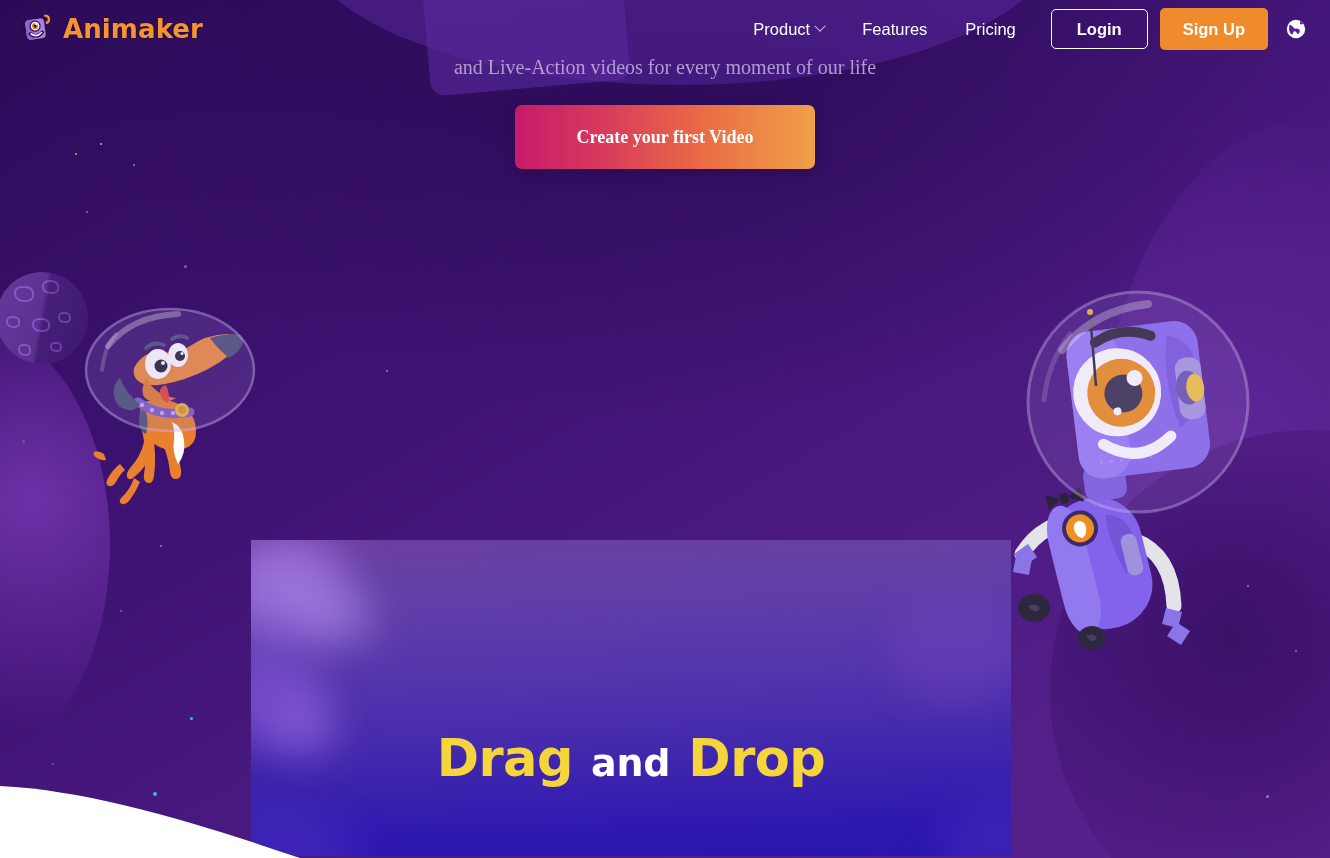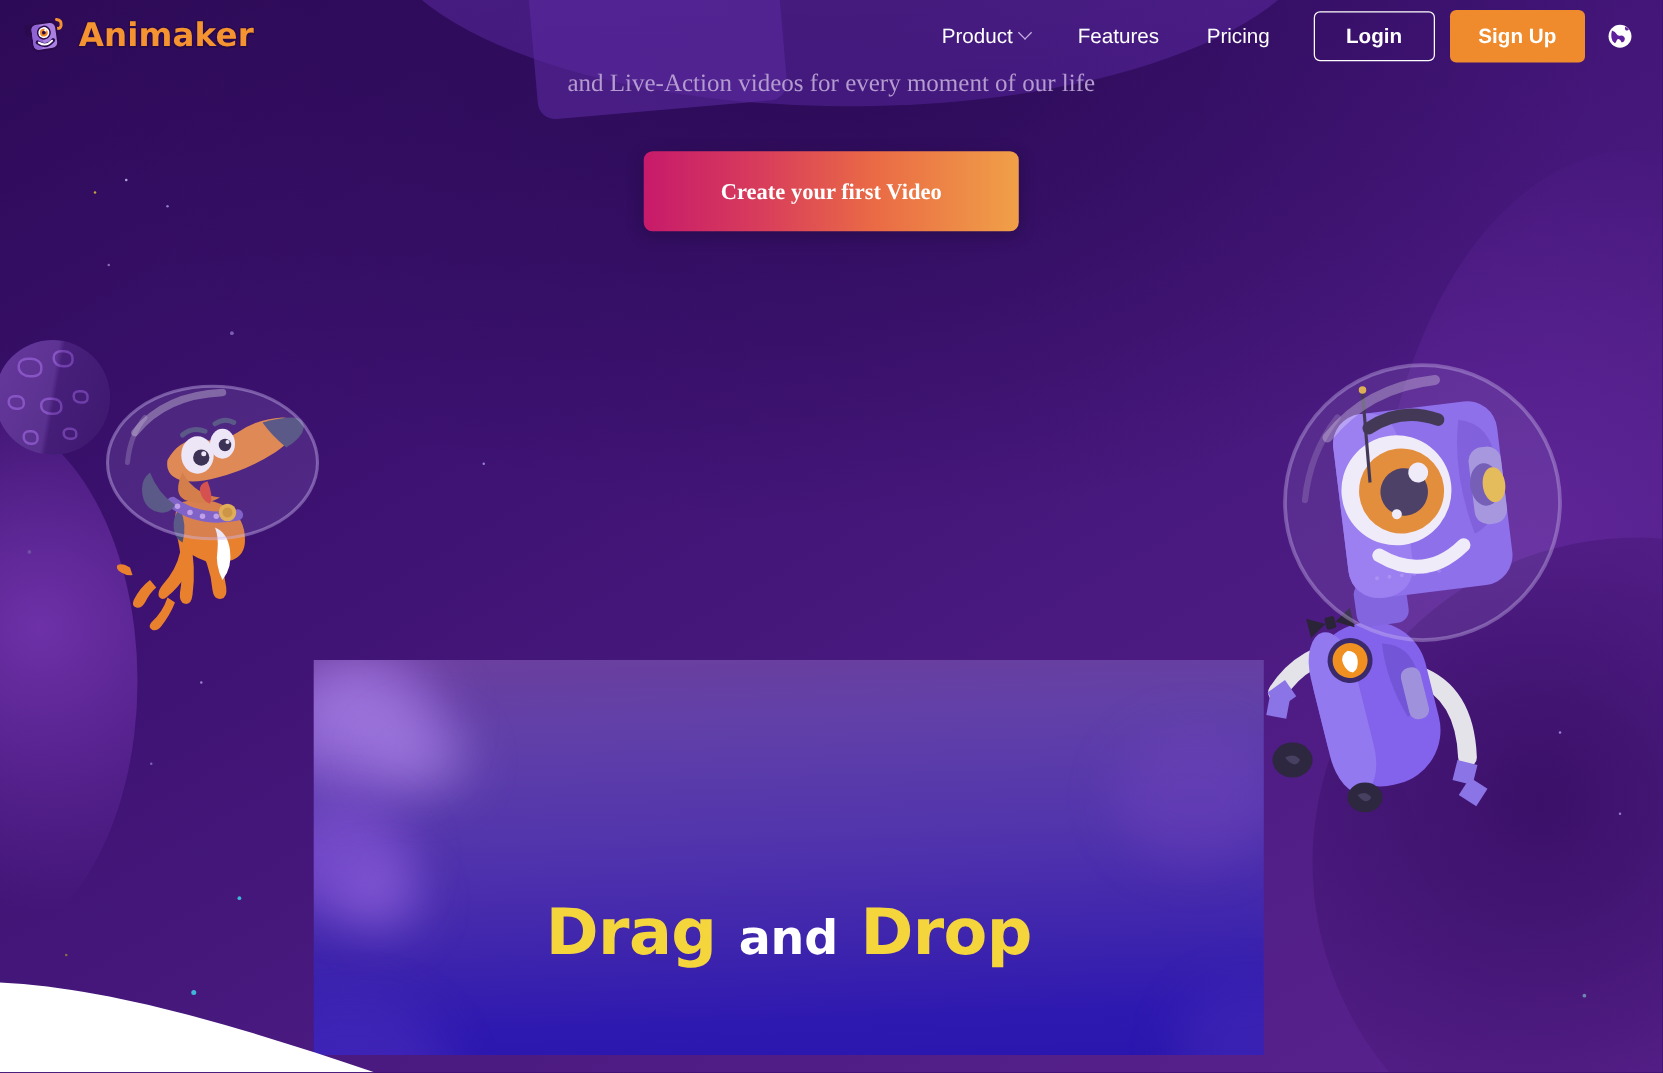--- a/index.html
+++ b/index.html
@@ -173,39 +173,39 @@
   .hero-sub {
     margin-top:21px;
     color:#b49bd0;
     font-size:20px;
     line-height:1.55;
     font-family:"Liberation Serif", serif;
     max-width:700px;
     margin-left:auto; margin-right:auto;
   }
   .btn-cta {
-    margin-top:38px;
+    margin-top:22px;
     display:inline-block;
     color:#fff;
     font-size:18px;
     font-weight:bold;
     font-family:"Liberation Serif", serif;
     border:none;
     border-radius:7px;
     padding:23px 62px;
     background:linear-gradient(90deg,#c71a6b 0%,#d93f5a 33%,#ea6b45 62%,#f0a048 100%);
     cursor:pointer;
     line-height:1;
     box-shadow:0 3px 14px rgba(0,0,0,.22);
   }
 
   
   .video-panel {
     position:absolute;
-    left:251px; top:528px;
+    left:251px; top:540px;
     width:760px; height:316px;
     overflow:hidden;
     z-index:22;
     background:linear-gradient(178deg,#6b3f9e 0%,#6140a8 18%,#5436ac 42%,#4026ad 68%,#2e19b0 88%, #2a16ae 100%);
     cursor:pointer;
   }
   .video-nebula {
     position:absolute; border-radius:50%;
     filter:blur(18px);
   }

